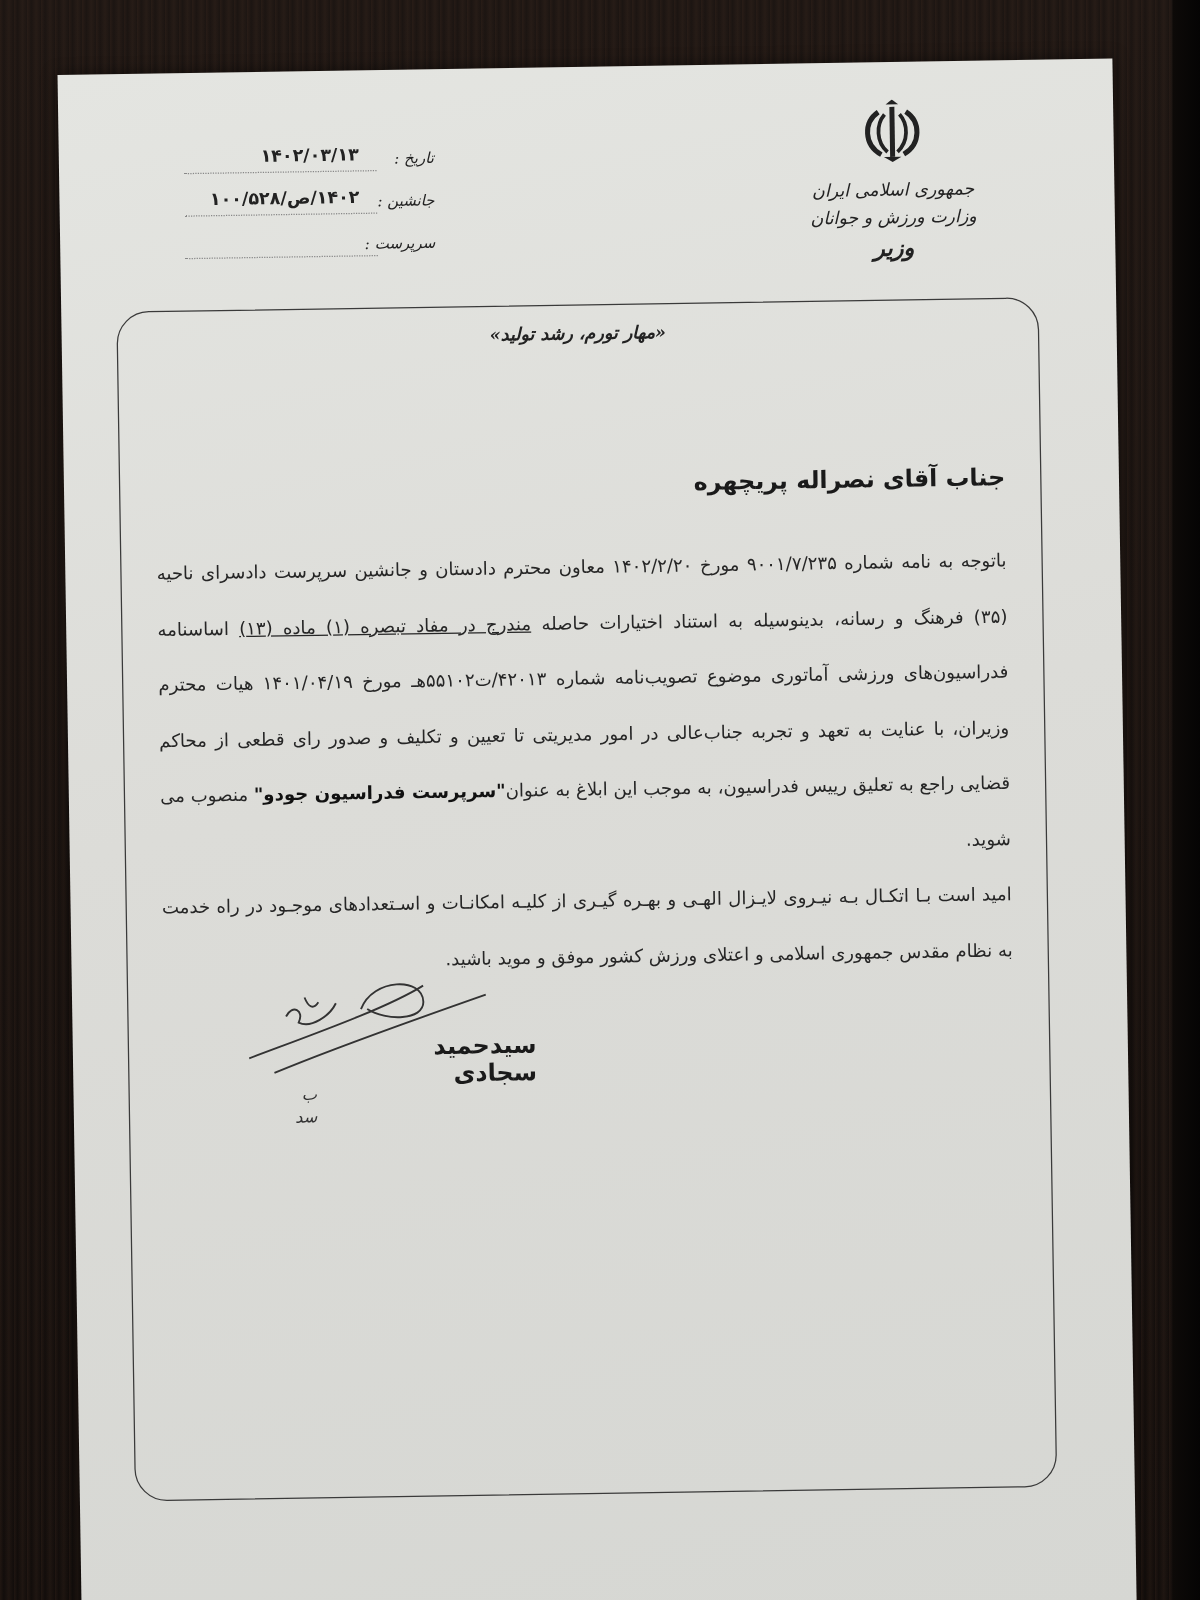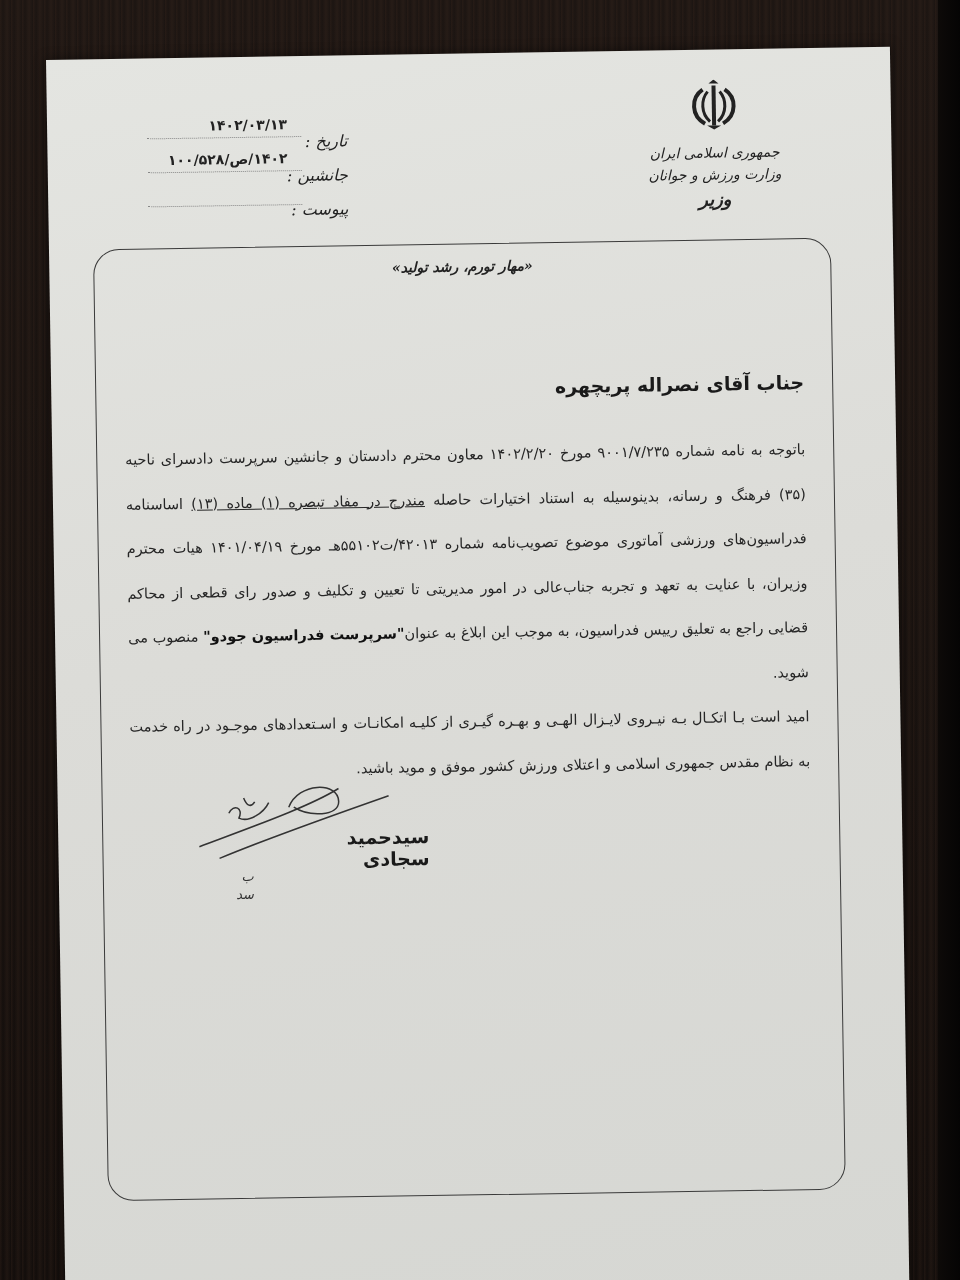--- a/index.html
+++ b/index.html
@@ -24,21 +24,21 @@
     position:absolute;left:592px;top:30px;width:150px;text-align:center;direction:rtl;
     color:#222;
   }
   .emblem{width:50px;height:52px;margin:0 auto 6px auto;}
   .country-line{font-family:"DejaVu Serif", serif;font-size:14px;font-style:italic;line-height:22px;}
   .ministry-line{font-family:"DejaVu Serif", serif;font-size:14px;font-style:italic;line-height:22px;}
   .minister-line{font-family:"DejaVu Serif", serif;font-size:18px;font-weight:bold;font-style:italic;line-height:28px;}
 
   .meta{position:absolute;left:100px;top:60px;width:200px;direction:rtl;color:#222;}
   .meta-row{position:relative;height:34px;}
-  .meta-label{position:absolute;right:0;top:16px;font-family:"DejaVu Serif", serif;font-style:italic;font-size:16px;}
+  .meta-label{position:absolute;right:0;top:4px;font-family:"DejaVu Serif", serif;font-style:italic;font-size:12px;}
   .meta-line{position:absolute;right:46px;left:0;top:20px;border-bottom:1px dotted #888;}
   .meta-value{position:absolute;right:60px;top:0;font-size:14px;font-weight:bold;direction:ltr;unicode-bidi:plaintext;}
 
   .frame{
     position:absolute;left:44px;top:190px;width:736px;height:950px;
     border:1.5px solid #3a3a3a;border-radius:26px;
   }
   .slogan{
     position:absolute;left:0;right:0;top:14px;text-align:center;direction:rtl;
     font-family:"DejaVu Serif", serif;font-style:italic;font-weight:bold;font-size:14px;color:#222;
@@ -91,21 +91,21 @@
       <span class="meta-label">تاریخ :</span>
       <span class="meta-line"></span>
       <span class="meta-value">۱۴۰۲/۰۳/۱۳</span>
     </div>
     <div class="meta-row">
       <span class="meta-label">جانشین :</span>
       <span class="meta-line"></span>
       <span class="meta-value">۱۴۰۲/ص/۱۰۰/۵۲۸</span>
     </div>
     <div class="meta-row">
-      <span class="meta-label">پیوست :</span>
+      <span class="meta-label">سرپرست :</span>
       <span class="meta-line"></span>
       <span class="meta-value"></span>
     </div>
   </div>
 
   <div class="frame">
     <div class="slogan">«مهار تورم، رشد تولید»</div>
 
     <div class="addressee">جناب آقای نصراله پریچهره</div>
 

